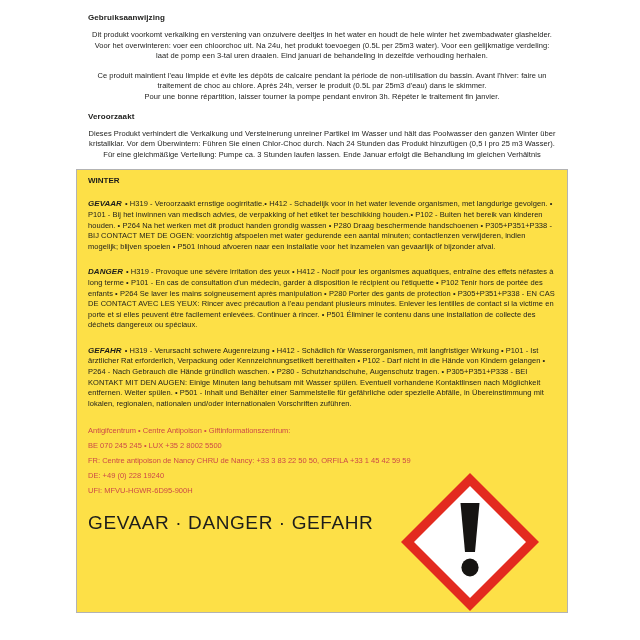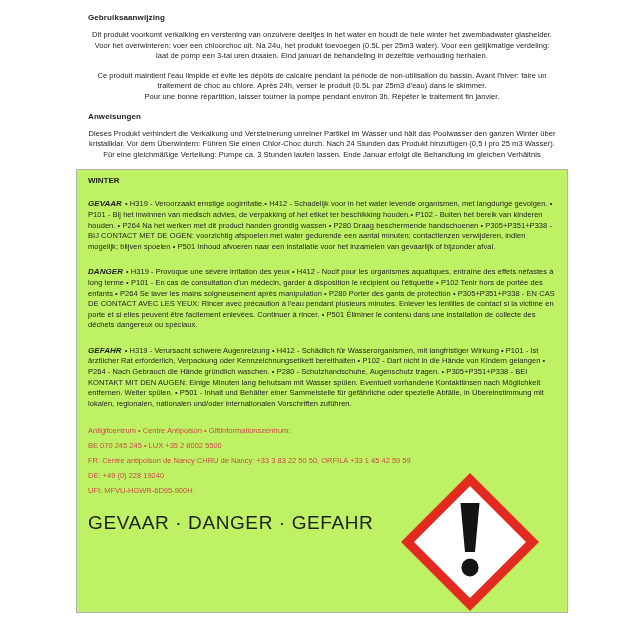--- a/index.html
+++ b/index.html
@@ -30,21 +30,21 @@
     letter-spacing:.05px;
     text-align:center;
   }
 
   .winter-box {
     position:relative;
     width:492px; height:444px;
     margin-left:-12px; margin-top:7px;
     border:1px solid #b3b3b3;
     padding:6px 11px 0 11px;
-    background:#bef264;
+    background:#fde047;
   }
   .winter-title {
     font-size:8px; font-weight:bold;
     margin-bottom:14px;
   }
   .hazard {
     font-size:7.5px; line-height:10.6px;
     margin-bottom:15px;
     letter-spacing:.05px;
     width:468px;
@@ -77,21 +77,21 @@
 
 <div class="page">
   <div class="content">
 
     <div class="sec-h">Gebruiksaanwijzing</div>
     <div class="sec-b">Dit produkt voorkomt verkalking en verstening van onzuivere deeltjes in het water en houdt de hele winter het zwembadwater glashelder. Voor het overwinteren: voer een chloorchoc uit. Na 24u, het produkt toevoegen (0.5L per 25m3 water). Voor een gelijkmatige verdeling: laat de pomp een 3-tal uren draaien. Eind januari de behandeling in dezelfde verhouding herhalen.</div>
 
     <div class="sec-b">Ce produit maintient l'eau limpide et évite les dépôts de calcaire pendant la période de non-utilisation du bassin. Avant l'hiver: faire un traitement de choc au chlore. Après 24h, verser le produit (0.5L par 25m3 d'eau) dans le skimmer.
 Pour une bonne répartition, laisser tourner la pompe pendant environ 3h. Répéter le traitement fin janvier.</div>
 
-    <div class="sec-h">Anweisungen</div>
+    <div class="sec-h">Veroorzaakt</div>
     <div class="sec-b">Dieses Produkt verhindert die Verkalkung und Versteinerung unreiner Partikel im Wasser und hält das Poolwasser den ganzen Winter über kristallklar. Vor dem Überwintern: Führen Sie einen Chlor-Choc durch. Nach 24 Stunden das Produkt hinzufügen (0,5 l pro 25 m3 Wasser). Für eine gleichmäßige Verteilung: Pumpe ca. 3 Stunden laufen lassen. Ende Januar erfolgt die Behandlung im gleichen Verhältnis</div>
   </div>
 
   <div class="winter-box">
     <div class="winter-title">WINTER</div>
 
     <div class="hazard">
       <b>GEVAAR</b><span>• H319 - Veroorzaakt ernstige oogirritatie.• H412 - Schadelijk voor in het water levende organismen, met langdurige gevolgen. • P101 - Bij het inwinnen van medisch advies, de verpakking of het etiket ter beschikking houden.• P102 - Buiten het bereik van kinderen houden. • P264 Na het werken met dit product handen grondig wassen • P280 Draag beschermende handschoenen • P305+P351+P338 - BIJ CONTACT MET DE OGEN: voorzichtig afspoelen met water gedurende een aantal minuten; contactlenzen verwijderen, indien mogelijk; blijven spoelen • P501 Inhoud afvoeren naar een installatie voor het inzamelen van gevaarlijk of bijzonder afval.</span>
     </div>
 

